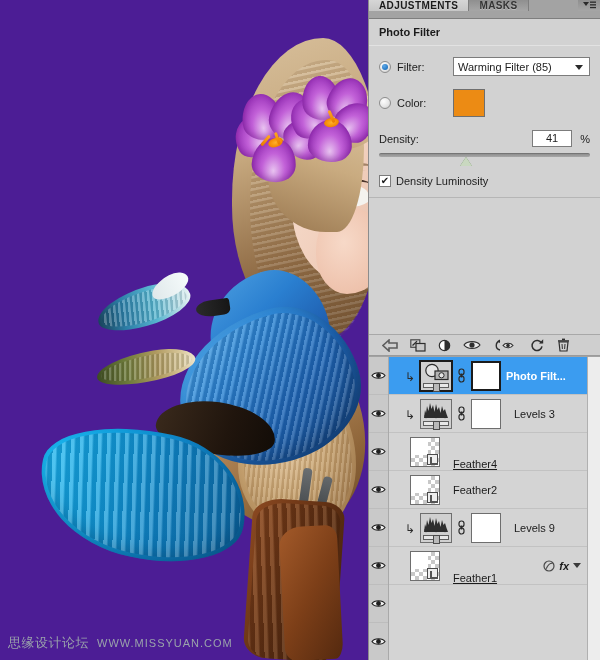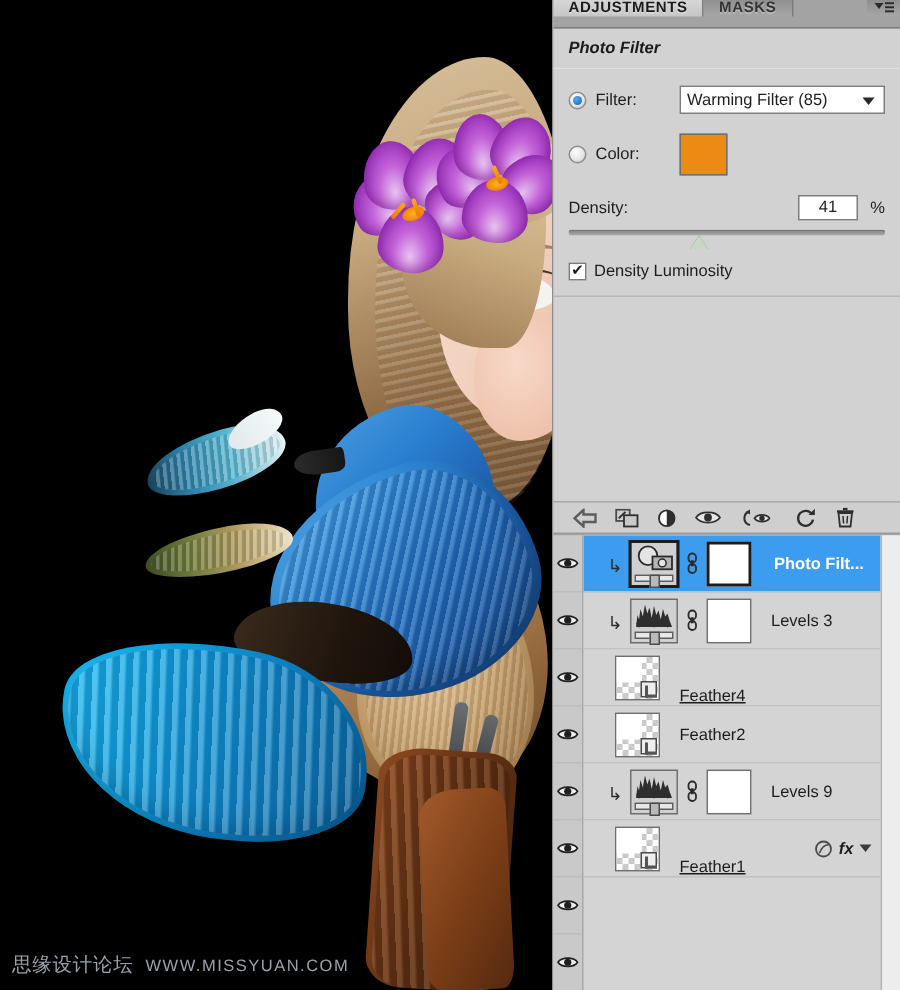--- a/index.html
+++ b/index.html
@@ -8,21 +8,21 @@
     font-family: "Liberation Sans", sans-serif;
     overflow: hidden;
     background: #f2f5f8;
   }
   #app { position: relative; width: 600px; height: 660px; }
 
   
   #canvas-area {
     position: absolute; left: 0; top: 0;
     width: 368px; height: 660px;
-    background: #000000;
+    background: #4c1d95;
     overflow: hidden;
   }
   .artwork { position: absolute; }
 
   
   .hair-back {
     left: 232px; top: 38px; width: 150px; height: 300px;
     background: linear-gradient(160deg,#d8c09c 0%,#c6a87e 35%,#8f6b45 70%,#6d4e2f 100%);
     border-radius: 62% 40% 38% 55% / 55% 52% 48% 45%;
     filter: blur(0.4px);
@@ -293,21 +293,20 @@
 
   
   .adj-body {
     background: #d2d2d2; padding: 7px 10px 0 10px;
     flex: 0 0 auto;
     border-bottom: 1px solid #b6b6b6;
   }
   .adj-title {
     font-size: 11px; font-weight: bold; color: #1b1b1b;
     margin-bottom: 7px;
-    font-style: italic;
   }
   .adj-sep {
     height: 1px; background: #b9b9b9;
     border-bottom: 1px solid #e2e2e2;
     margin: 0 -10px 11px -10px;
   }
   .row { display: flex; align-items: center; margin-bottom: 13px; }
   .radio {
     width: 12px; height: 12px; border-radius: 50%;
     background: radial-gradient(circle at 36% 32%, #fdfdfd 0%, #e4e4e4 60%, #bdbdbd 100%);
@@ -762,21 +761,21 @@
               <span class="mini-slider"></span>
             </span>
             <span class="link-ico">
               <svg width="9" height="15" viewBox="0 0 9 15">
                 <rect x="2" y="1" width="5" height="6" rx="2.4" fill="none" stroke="#2a2a2a" stroke-width="1.2"></rect>
                 <rect x="2" y="8" width="5" height="6" rx="2.4" fill="none" stroke="#2a2a2a" stroke-width="1.2"></rect>
                 <rect x="3.6" y="5.5" width="1.8" height="4" fill="#2a2a2a"></rect>
               </svg>
             </span>
             <span class="mask-thumb sel-border"></span>
-            <span class="lname" style="margin-left:10px">Photo Filt...</span>
+            <span class="lname" style="margin-left:0">Photo Filt...</span>
           </div>
           <div class="layer-row">
             <span class="clip-arrow">↳</span>
             <span class="adj-thumb">
               <svg width="28" height="18" viewBox="0 0 28 18">
                 <path d="M2 17 L3 9 L4 12 L5 5 L6.5 10 L8 2 L9.5 8 L11 4 L12.5 11 L14 3 L15.5 9 L17 6 L18.5 12 L20 5 L21.5 10 L23 8 L24.5 13 L26 17 Z" fill="#2e2e2e"></path>
                 <path d="M4 17.5 L6 14.5 L2 14.5 Z M14 17.5 L16 14.5 L12 14.5 Z M23 17.5 L25 14.5 L21 14.5 Z" fill="#2e2e2e"></path>
               </svg>
               <span class="mini-slider"></span>
             </span>

